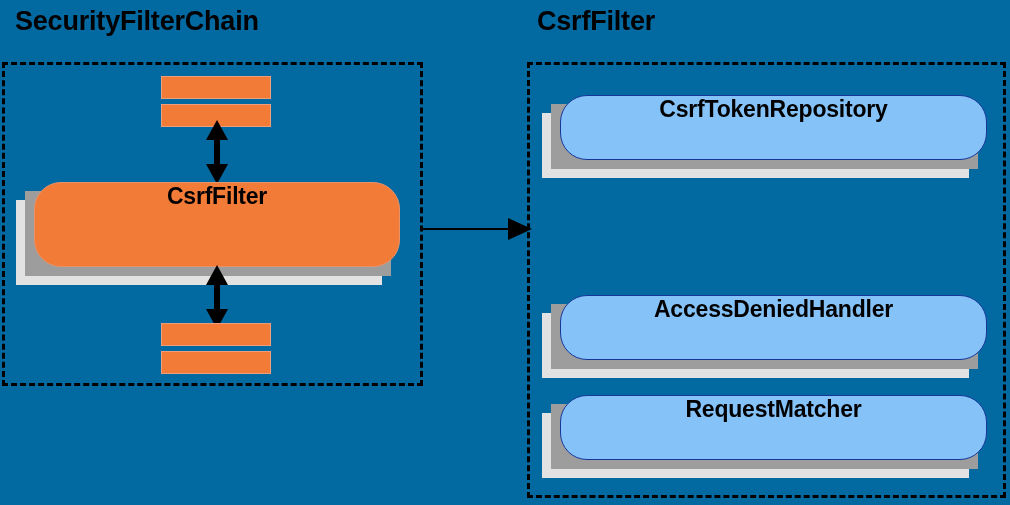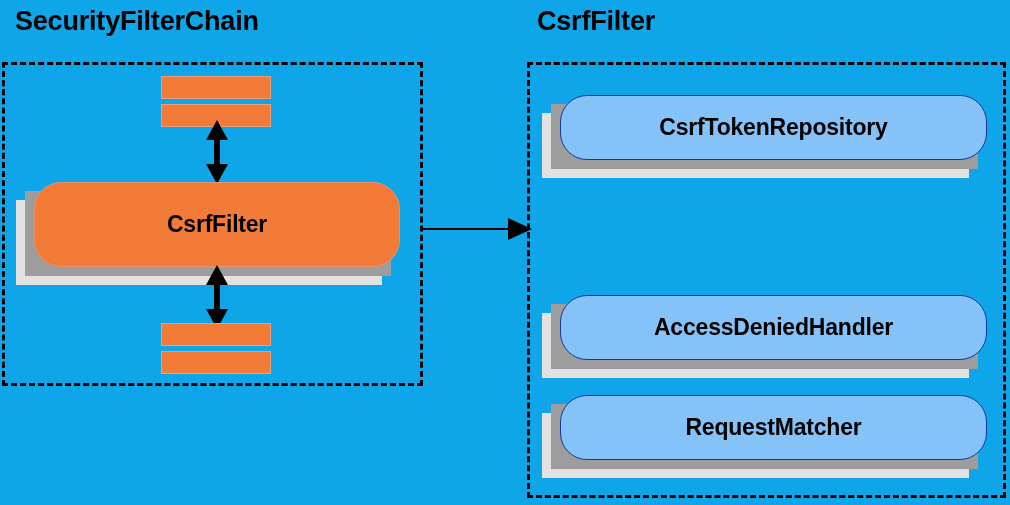--- a/index.html
+++ b/index.html
@@ -7,21 +7,21 @@
     padding: 0;
     background: #ffffff;
   }
   body {
     font-family: "Liberation Sans", sans-serif;
   }
   #canvas {
     position: relative;
     width: 1010px;
     height: 505px;
-    background: #0ea5e9;
+    background: #0369a1;
     overflow: hidden;
   }
   .panel-title {
     position: absolute;
     font-size: 27px;
     font-weight: bold;
     color: #000000;
     letter-spacing: -0.2px;
     white-space: nowrap;
     line-height: 1;
@@ -44,21 +44,21 @@
   .card .shadow-near,
   .card .face {
     position: absolute;
     box-sizing: border-box;
   }
   .card .shadow-far  { background: #E2E2E2; left: -18px; top: 18px; right: 18px; bottom: -18px; }
   .card .shadow-near { background: #9D9D9D; left: -9px;  top: 9px;  right: 9px;  bottom: -9px; }
   .card .face {
     left: 0; top: 0; right: 0; bottom: 0;
     display: flex;
-    align-items: center;
+    align-items: flex-start;
     justify-content: center;
     border-radius: 27px;
   }
   .card .label {
     font-size: 23px;
     font-weight: bold;
     color: #000000;
     white-space: nowrap;
     letter-spacing: -0.2px;
   }

